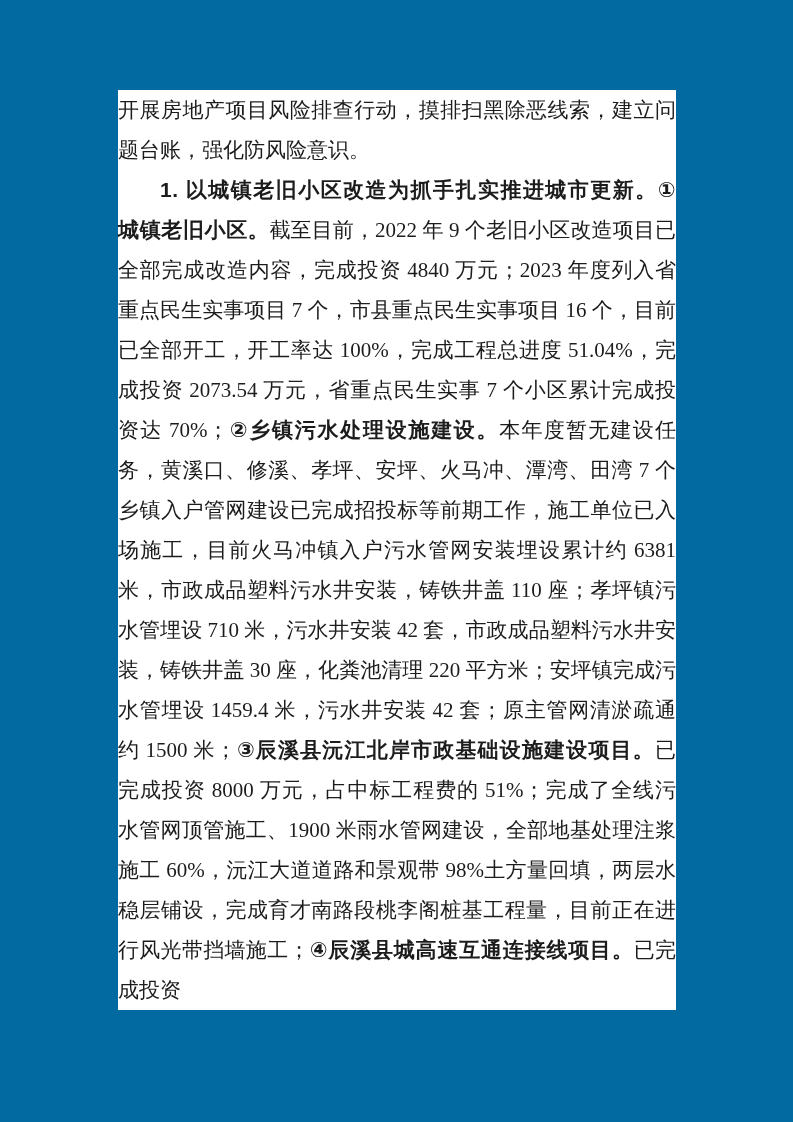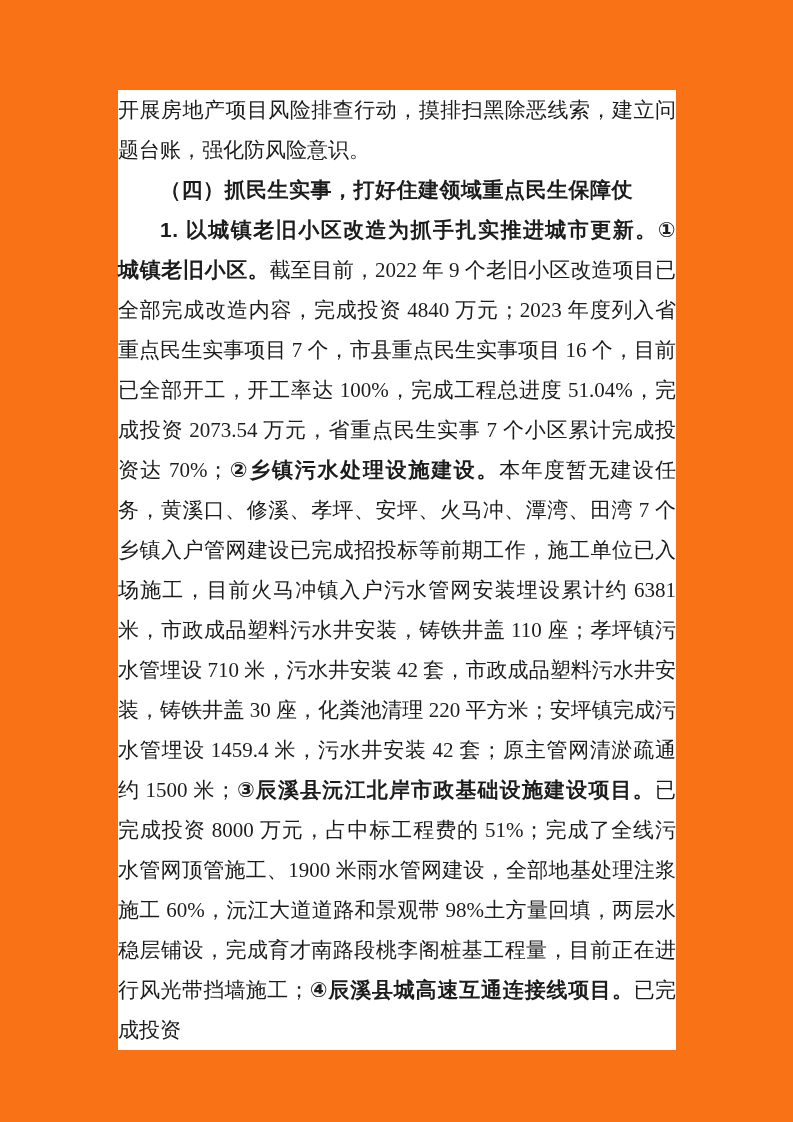--- a/index.html
+++ b/index.html
@@ -4,21 +4,21 @@
 <style>
   html, body {
     margin: 0;
     padding: 0;
     background: #ffffff;
   }
   .page {
     position: relative;
     width: 793px;
     height: 1122px;
-    background: #f97316;
+    background: #0369a1;
     overflow: hidden;
     color: #1c1c1c;
     font-family: "Liberation Serif", "DejaVu Serif", serif;
   }
   .text-block {
     position: absolute;
     left: 118px;
     top: 90px;
     width: 558px;
     font-size: 21px;
@@ -42,16 +42,15 @@
     font-family: "Liberation Sans", "DejaVu Sans", sans-serif;
     letter-spacing: 0.5px;
   }
 </style>
 </head>
 <body>
 
 <div class="page">
   <div class="text-block" style="background: rgb(255, 255, 255); color: rgb(28, 28, 28);">
       <p class="para"><span class="run">开展房地产项目风险排查行动，摸排扫黑除恶线索，建立问题台账，强化防风险意识。</span></p>
-      <p class="para indent"><span class="run b">（四）抓民生实事，打好住建领域重点民生保障仗</span></p>
       <p class="para indent"><span class="run b">1. 以城镇老旧小区改造为抓手扎实推进城市更新。</span><span class="run b">①城镇老旧小区。</span><span class="run">截至目前，2022 年 9 个老旧小区改造项目已全部完成改造内容，完成投资 4840 万元；2023 年度列入省重点民生实事项目 7 个，市县重点民生实事项目 16 个，目前已全部开工，开工率达 100%，完成工程总进度 51.04%，完成投资 2073.54 万元，省重点民生实事 7 个小区累计完成投资达 70%；</span><span class="run b">②乡镇污水处理设施建设。</span><span class="run">本年度暂无建设任务，黄溪口、修溪、孝坪、安坪、火马冲、潭湾、田湾 7 个乡镇入户管网建设已完成招投标等前期工作，施工单位已入场施工，目前火马冲镇入户污水管网安装埋设累计约 6381 米，市政成品塑料污水井安装，铸铁井盖 110 座；孝坪镇污水管埋设 710 米，污水井安装 42 套，市政成品塑料污水井安装，铸铁井盖 30 座，化粪池清理 220 平方米；安坪镇完成污水管埋设 1459.4 米，污水井安装 42 套；原主管网清淤疏通约 1500 米；</span><span class="run b">③辰溪县沅江北岸市政基础设施建设项目。</span><span class="run">已完成投资 8000 万元，占中标工程费的 51%；完成了全线污水管网顶管施工、1900 米雨水管网建设，全部地基处理注浆施工 60%，沅江大道道路和景观带 98%土方量回填，两层水稳层铺设，完成育才南路段桃李阁桩基工程量，目前正在进行风光带挡墙施工；</span><span class="run b">④辰溪县城高速互通连接线项目。</span><span class="run">已完成投资</span></p>
     </div>
 </div>
 
 </body></html>

